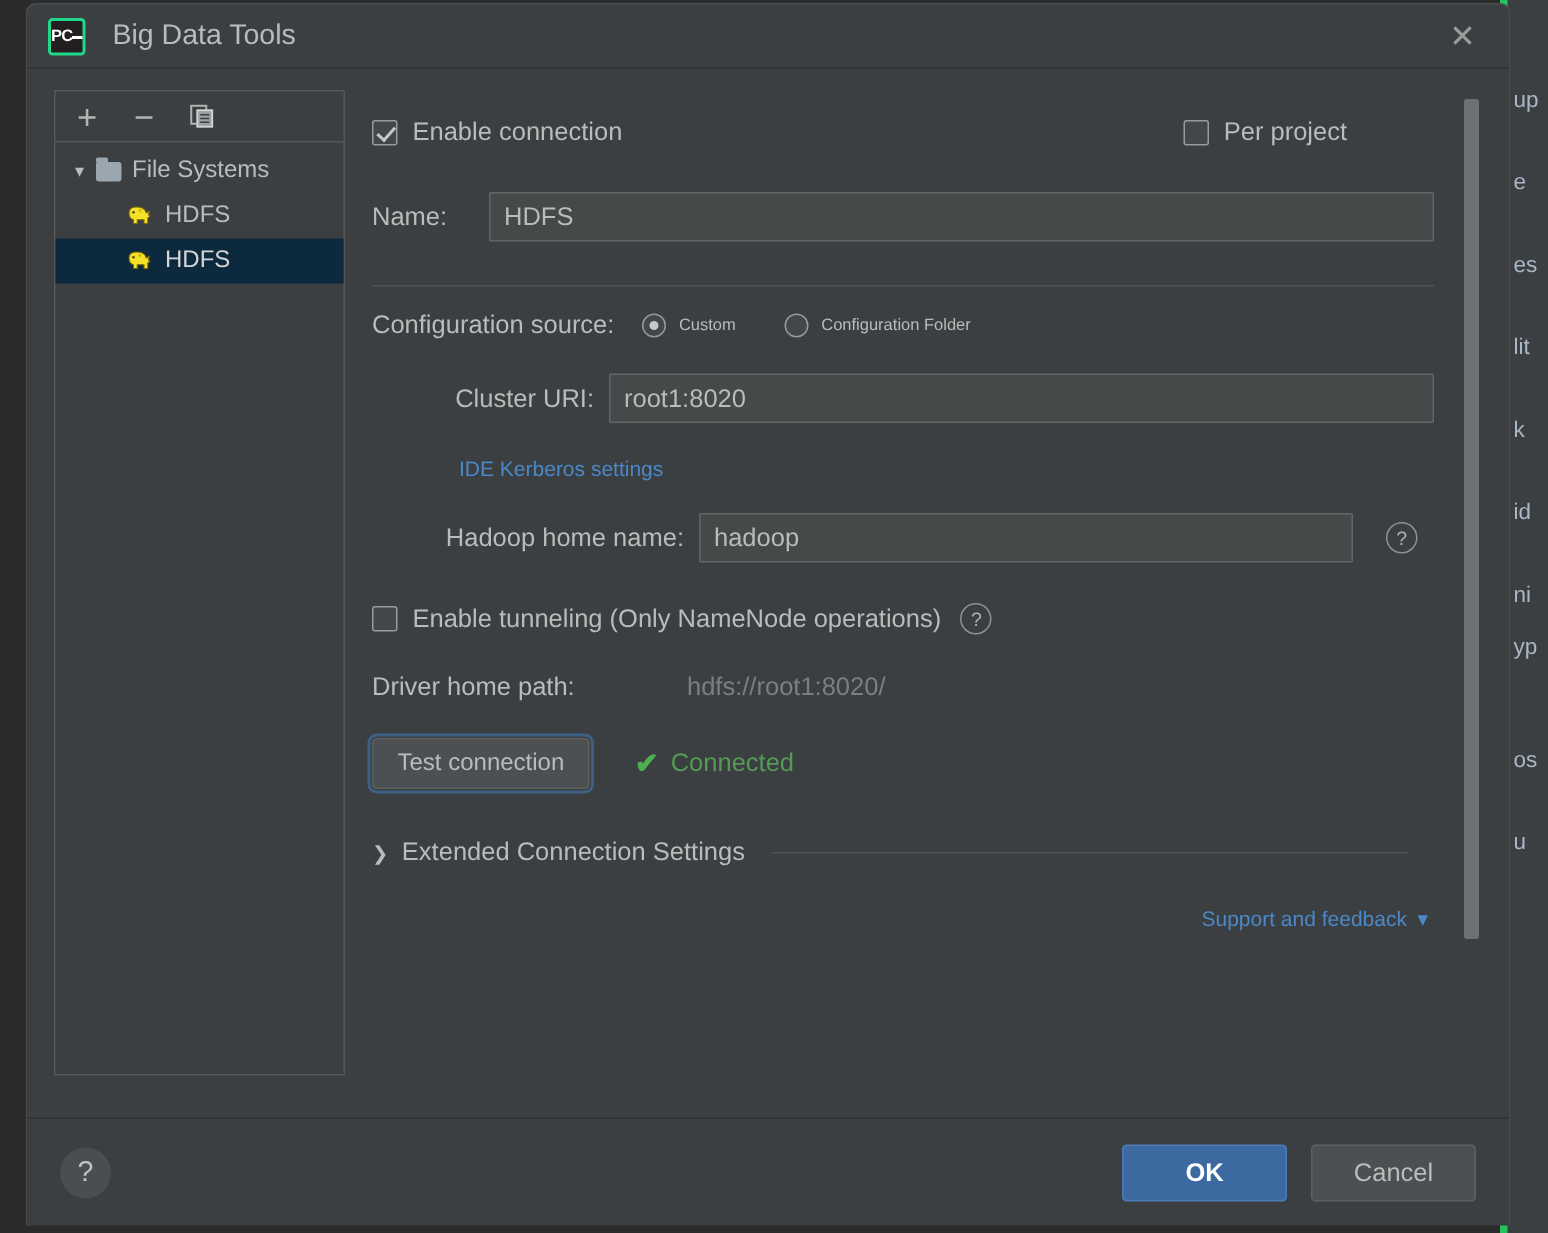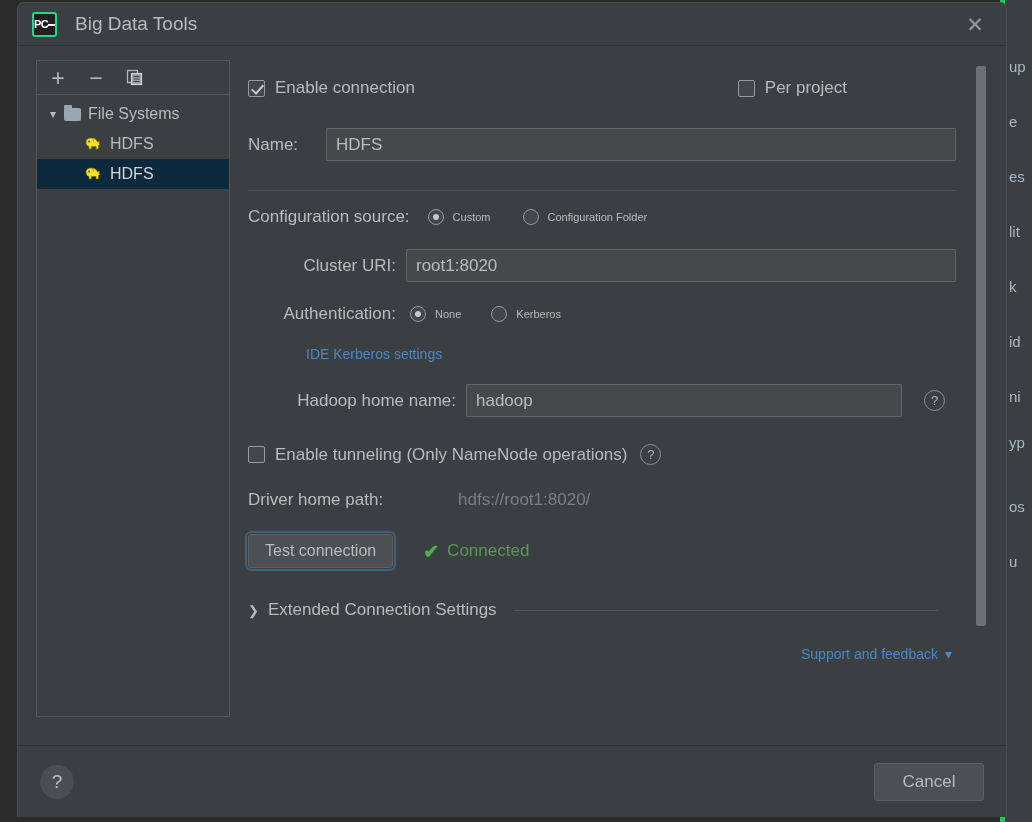--- a/index.html
+++ b/index.html
@@ -411,21 +411,21 @@
 <body>
 
 <div id="bg-right-strip">
   <div class="bg-frag" style="top:58px">up</div>
   <div class="bg-frag" style="top:113px">e</div>
   <div class="bg-frag" style="top:168px">es</div>
   <div class="bg-frag" style="top:223px">lit</div>
   <div class="bg-frag" style="top:278px">k</div>
   <div class="bg-frag" style="top:333px">id</div>
   <div class="bg-frag" style="top:388px">ni</div>
-  <div class="bg-frag" style="top:434px">yp</div>
+  <div class="bg-frag" style="top:423px">yp</div>
   <div class="bg-frag" style="top:498px">os</div>
   <div class="bg-frag" style="top:553px">u</div>
 </div>
 
 <div id="dialog">
 
   <div id="titlebar">
     <div id="app-logo">
       <div class="pc-text">PC</div>
       <div class="pc-bar"></div>
@@ -479,21 +479,21 @@
       </div>
     </div>
 
     <div id="content-wrap">
       <div id="content-scrollbar"></div>
       <div id="content">
 
         <div class="row" style="margin-top:14px;">
           <div class="cb checked"></div>
           <div class="cb-label">Enable connection</div>
-          <div style="margin-left:auto; display:flex; align-items:center; margin-right:109px;">
+          <div style="margin-left:auto; display:flex; align-items:center; margin-right:58px;">
             <div class="cb"></div>
             <div class="cb-label">Per project</div>
           </div>
         </div>
 
         <div class="row" style="margin-top:30px;">
           <div class="field-label" style="width:78px;">Name:</div>
           <input class="text-input" style="flex: 1 1 auto; max-width: 632px;" value="HDFS">
         </div>
 
@@ -509,31 +509,20 @@
             <div class="radio"></div>
             <div class="radio-label">Configuration Folder</div>
           </div>
         </div>
 
         <div class="row" style="margin-top:22px;">
           <div class="field-label" style="width:158px; text-align:right; padding-right:10px;">Cluster URI:</div>
           <input class="text-input" style="flex: 1 1 auto; max-width: 552px;" value="root1:8020">
         </div>
 
-        <div class="row" style="margin-top:22px;">
-          <div class="field-label" style="width:158px; text-align:right; padding-right:10px;">Authentication:</div>
-          <div style="display:flex; align-items:center; margin-left:4px;">
-            <div class="radio checked"></div>
-            <div class="radio-label">None</div>
-          </div>
-          <div style="display:flex; align-items:center; margin-left:30px;">
-            <div class="radio"></div>
-            <div class="radio-label">Kerberos</div>
-          </div>
-        </div>
 
         <div class="row" style="margin-top:22px; padding-left:58px;">
           <div class="link">IDE Kerberos settings</div>
         </div>
 
         <div class="row" style="margin-top:22px;">
           <div class="field-label" style="width:218px; text-align:right; padding-right:10px;">Hadoop home name:</div>
           <input class="text-input" style="flex: 1 1 auto; max-width: 436px;" value="hadoop">
           <div class="help-icon" style="margin-left:22px;">?</div>
         </div>
@@ -568,16 +557,17 @@
           <span class="link" style="margin-left:7px;">▾</span>
         </div>
 
       </div>
     </div>
   </div>
 
   <div id="bottom-bar">
     <div id="help-round">?</div>
     <div id="bottom-actions">
+      <button class="dlg-btn primary">OK</button>
       <button class="dlg-btn secondary">Cancel</button>
     </div>
   </div>
 </div>
 
 </body></html>

